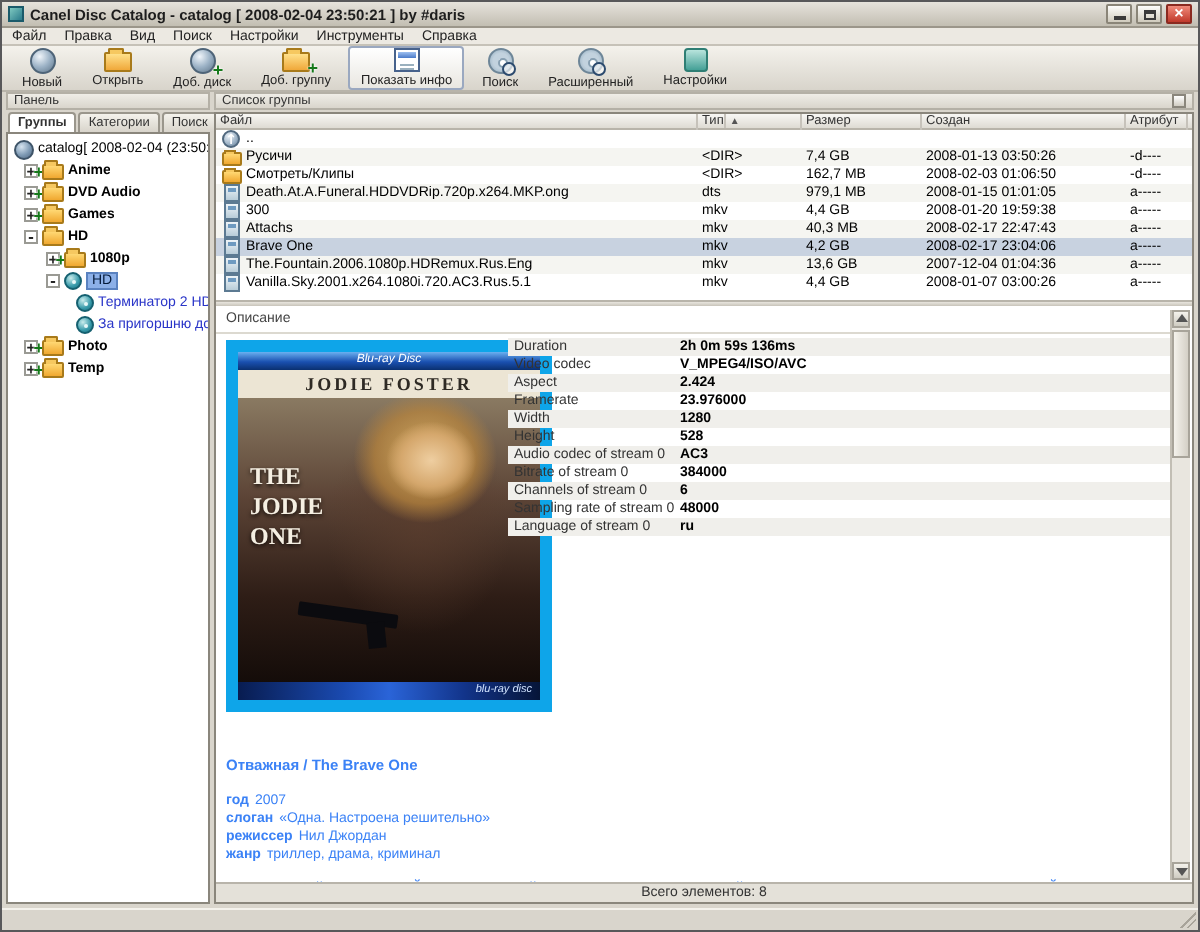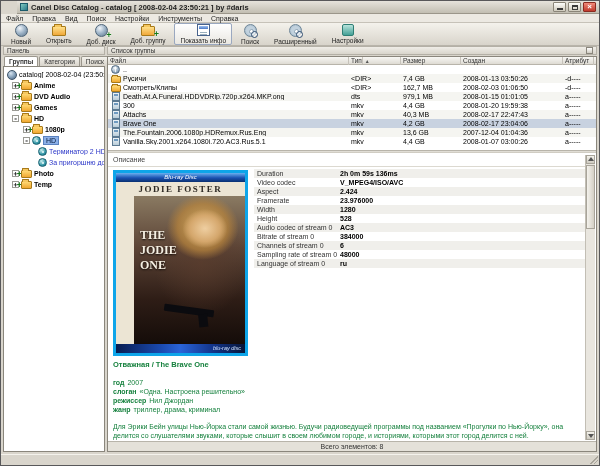--- a/index.html
+++ b/index.html
@@ -1,21 +1,21 @@
 <!DOCTYPE html>
 <html><head>
 <meta charset="utf-8">
 <style>
   html,body{margin:0;padding:0;background:#fff;}
   *{box-sizing:border-box;}
   #window{position:relative;width:600px;height:466px;background:#d9d5cc;border:1px solid #58585a;
     font-family:"Liberation Sans","DejaVu Sans",sans-serif;overflow:hidden;}
 
   
-  .titlebar{position:absolute;top:0;left:16px;right:0;height:13px;display:flex;align-items:center;
+  .titlebar{position:absolute;top:0;left:0;right:0;height:13px;display:flex;align-items:center;
     padding:0 3px;background:linear-gradient(180deg,#e6e3dc 0%,#c2beb2 100%);border-bottom:1px solid #9b968a;text-align:right;}
   .title-icon{width:8px;height:8px;background:linear-gradient(135deg,#7ec8c0,#2a7a8a);border:1px solid #1a5a6a;flex:none;}
   .title-text{font-size:7.5px;font-weight:700;color:#1d1d1d;margin-left:3px;white-space:nowrap;}
   .win-controls{margin-left:auto;display:flex;gap:2px;}
   .wbtn{width:13px;height:10px;border:1px solid #8a8578;border-radius:1px;background:linear-gradient(#fdfdfb,#cfcabc);
     display:flex;align-items:center;justify-content:center;}
   .wbtn.close{background:linear-gradient(#f08a7a,#c0392b);border-color:#8a2a20;}
   .g-min{width:6px;height:2px;background:#3a3a3a;margin-top:4px;}
   .g-max{width:6px;height:5px;border:1px solid #3a3a3a;border-top-width:2px;}
   .g-x{font:700 8px/8px "Liberation Sans",sans-serif;color:#fff;}
@@ -105,41 +105,41 @@
   .descpanel{position:absolute;top:97px;left:0;right:0;bottom:10px;background:#fff;overflow:hidden;}
   .sectiontitle{position:absolute;top:2px;left:5px;font-size:7px;color:#444;}
   .sectionline{position:absolute;top:12px;left:0;right:11px;height:1px;background:#dcd9d0;}
   .details{position:absolute;left:146px;top:15px;width:336px;}
   .drow{display:flex;height:9px;line-height:9px;font-size:7px;}
   .drow:nth-child(odd){background:#f0efeb;}
   .dlabel{width:86px;padding-left:3px;color:#333;flex:none;}
   .dvalue{font-weight:700;color:#000;}
 
   
-  .cover{position:absolute;left:5px;top:16px;width:135px;height:186px;border:3px solid #0ea5e9;background:#ece5d4;overflow:hidden;}
+  .cover{position:absolute;left:5px;top:16px;width:163px;height:186px;border:6px solid #0ea5e9;background:#ece5d4;overflow:hidden;}
   .cover-topband{position:absolute;top:0;left:0;right:0;height:9px;background:linear-gradient(180deg,#6ab0f0 0%,#1a50b0 55%,#0a3070 100%);
     color:#fff;font-size:6px;line-height:9px;text-align:center;font-style:italic;}
   .cover-actor{position:absolute;top:11px;left:0;right:0;text-align:center;font:600 9px "Liberation Serif",serif;
     letter-spacing:1.5px;color:#2e2a24;}
   .cover-photo{position:absolute;top:23px;left:0;right:0;bottom:9px;
     background:
       radial-gradient(ellipse 30px 26px at 64% 22%, rgba(240,208,164,.95) 0%, rgba(216,170,112,.9) 50%, rgba(150,100,60,0) 75%),
       radial-gradient(ellipse 46px 42px at 62% 21%, rgba(224,182,104,.9) 0%, rgba(182,132,62,.75) 55%, rgba(110,75,40,0) 78%),
       radial-gradient(ellipse 62px 72px at 60% 45%, rgba(92,62,46,.65), rgba(40,24,18,0) 75%),
-      linear-gradient(180deg,#8a7a62 0%,#5c4436 35%,#2e1d16 70%,#140c09 100%); margin-left: 18px;}
+      linear-gradient(180deg,#8a7a62 0%,#5c4436 35%,#2e1d16 70%,#140c09 100%);}
   .cover-titleblock{position:absolute;left:6px;top:32px;width:56px;color:#f5efe2;
     font:700 12px/15px "Liberation Serif",serif;text-shadow:0 1px 2px rgba(0,0,0,.85);}
   .cover-gun{position:absolute;left:30px;bottom:30px;width:50px;height:7px;background:#0b0b0f;transform:rotate(8deg);border-radius:1px;}
   .cover-gun::after{content:'';position:absolute;left:36px;top:5px;width:9px;height:13px;background:#0b0b0f;transform:rotate(-14deg);}
   .cover-bottomband{position:absolute;bottom:0;left:0;right:0;height:9px;
     background:linear-gradient(90deg,#081c50,#1a4ab0 35%,#2a64d8 50%,#12348a 75%,#061538);
     color:#cfe2ff;font-size:5.5px;line-height:9px;text-align:right;padding-right:4px;font-style:italic;}
 
   
-  .desctext{position:absolute;left:5px;right:14px;top:206px;color:#15803d;}
+  .desctext{position:absolute;left:5px;right:14px;top:224px;color:#3b82f6;}
   .dt-title{font-weight:700;font-size:7.5px;margin-bottom:9px;}
   .dmeta{display:flex;font-size:7px;line-height:9px;}
   .dmeta .ml{font-weight:700;margin-right:3px;}
   .dpara{font-size:7px;line-height:9px;margin-top:8px;}
 
   
   .scroll{position:absolute;top:1px;right:1px;bottom:1px;width:10px;background:#e9e6df;border-left:1px solid #c2beb4;}
   .sarrow{position:absolute;left:0;right:0;height:9px;background:linear-gradient(#f4f2ec,#cfccc2);border:1px solid #a8a49a;
     display:flex;align-items:center;justify-content:center;}
   .sarrow.up{top:0;}

